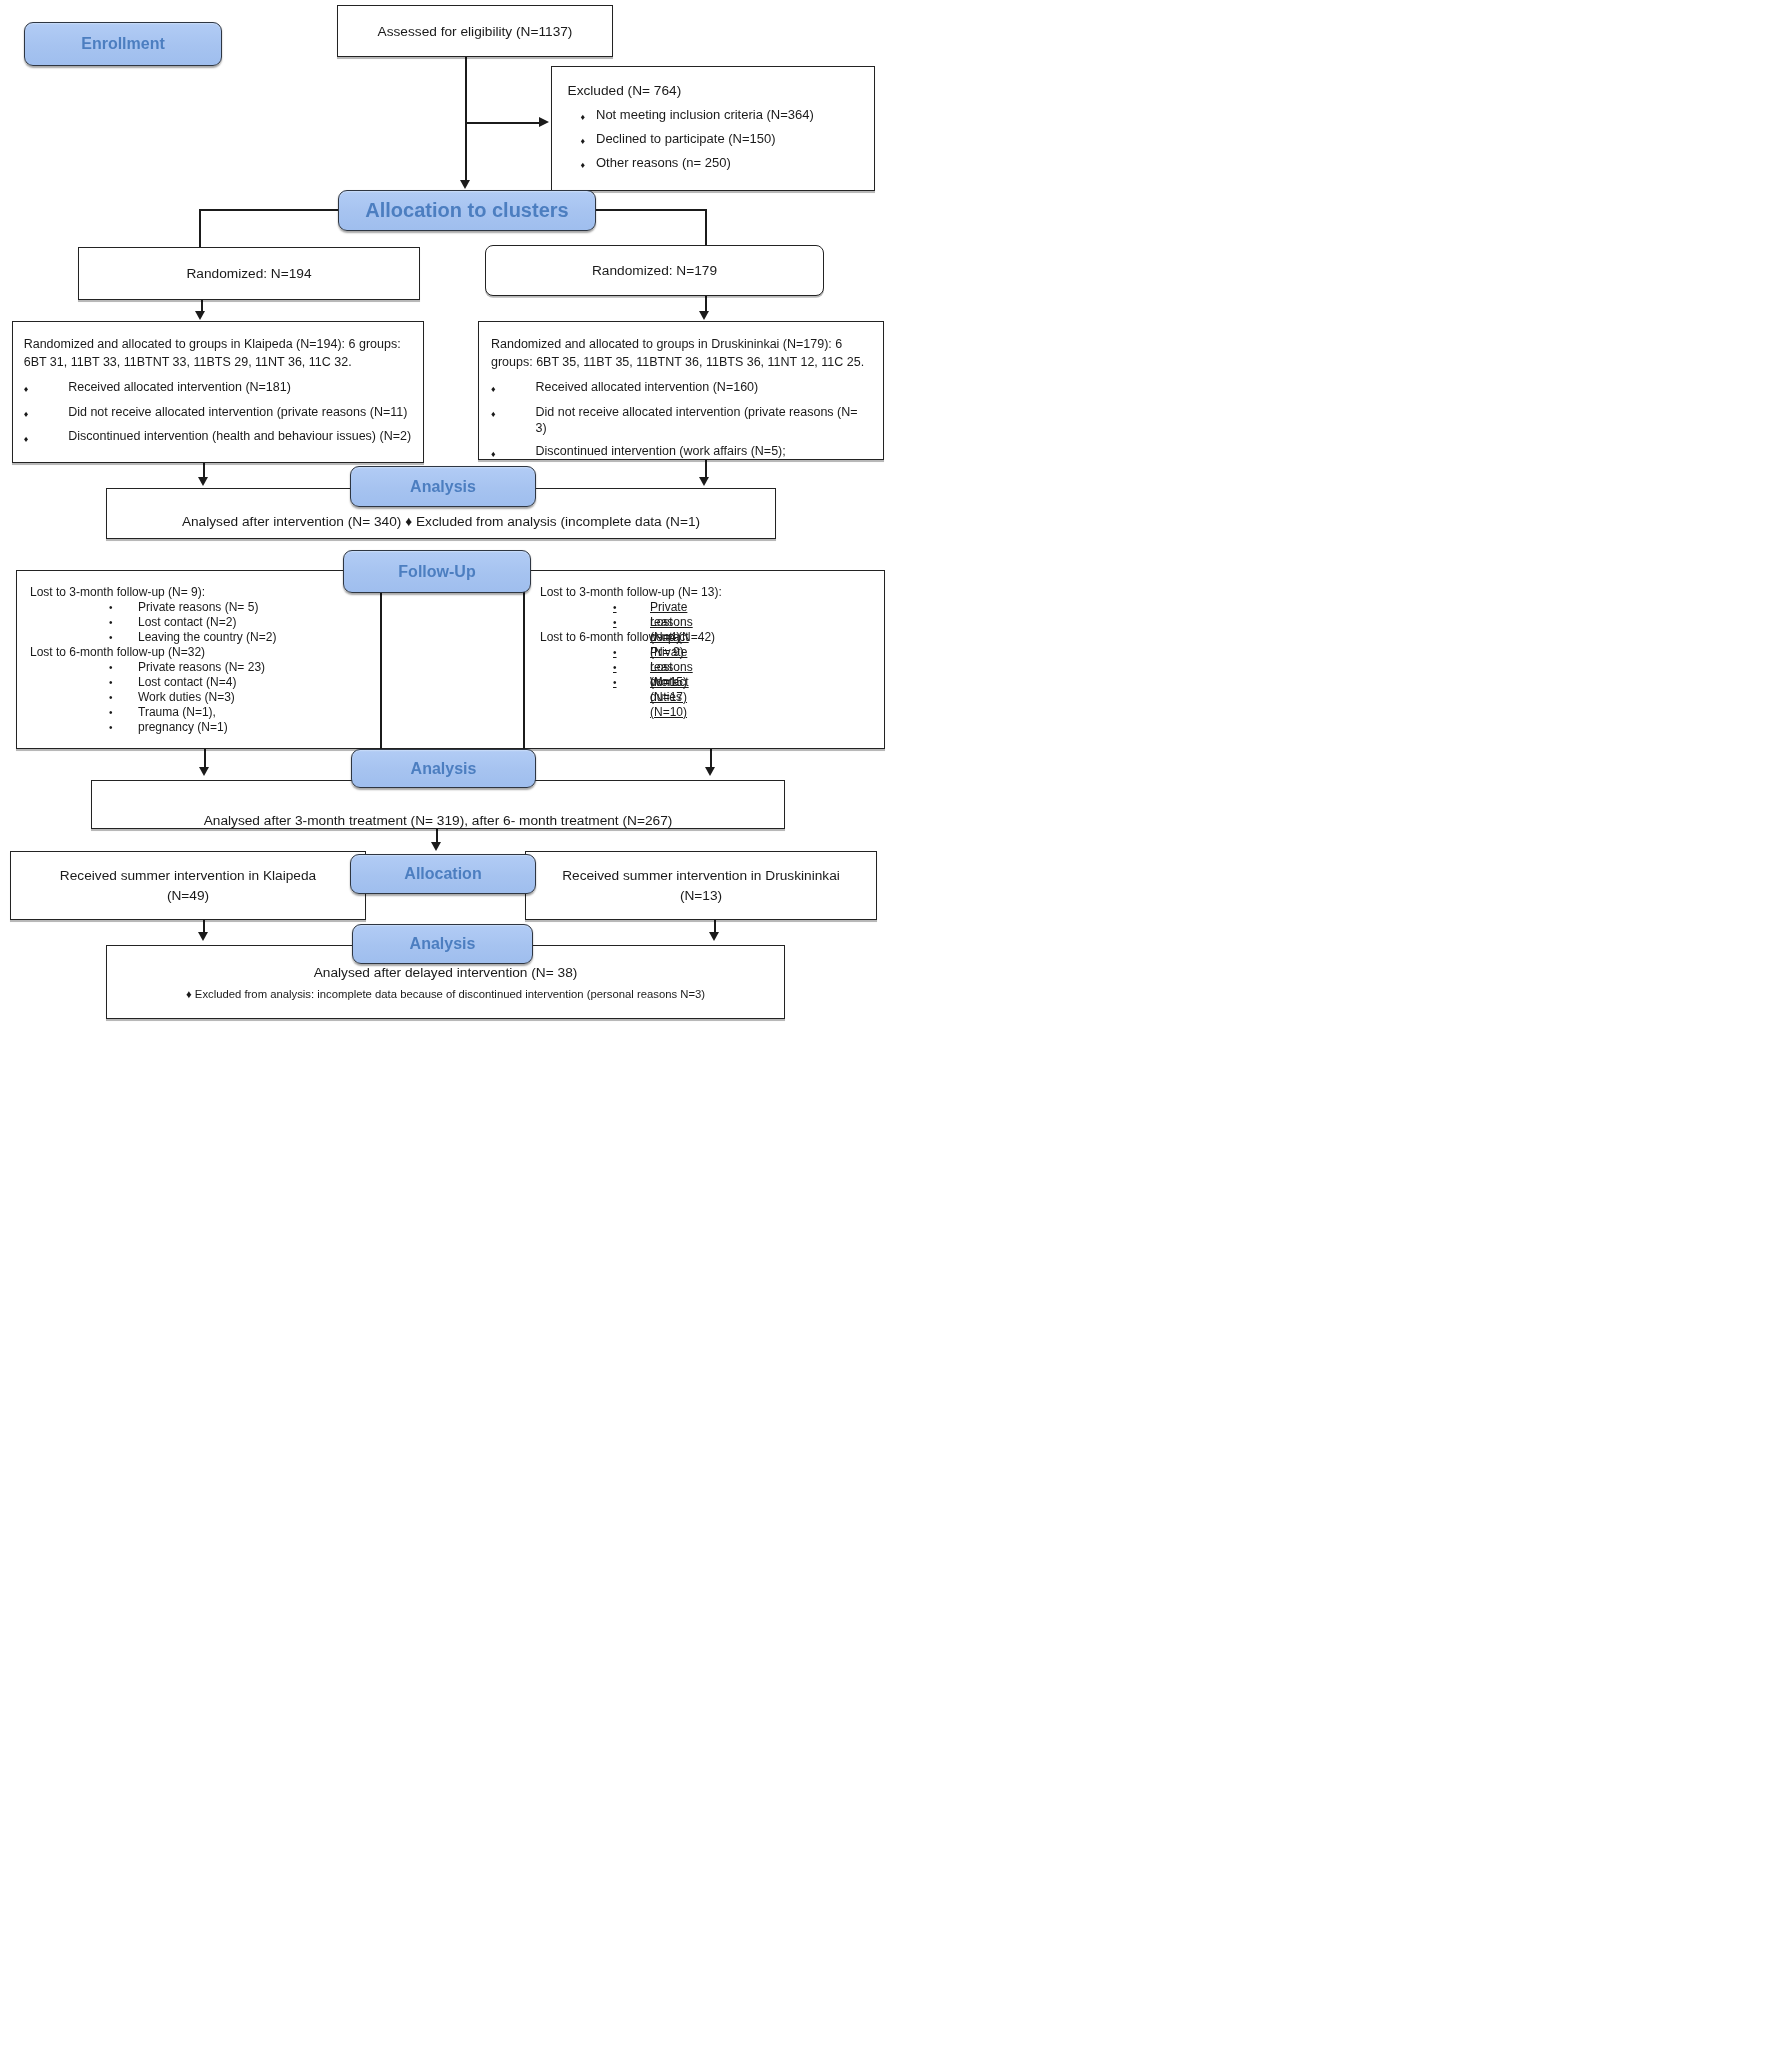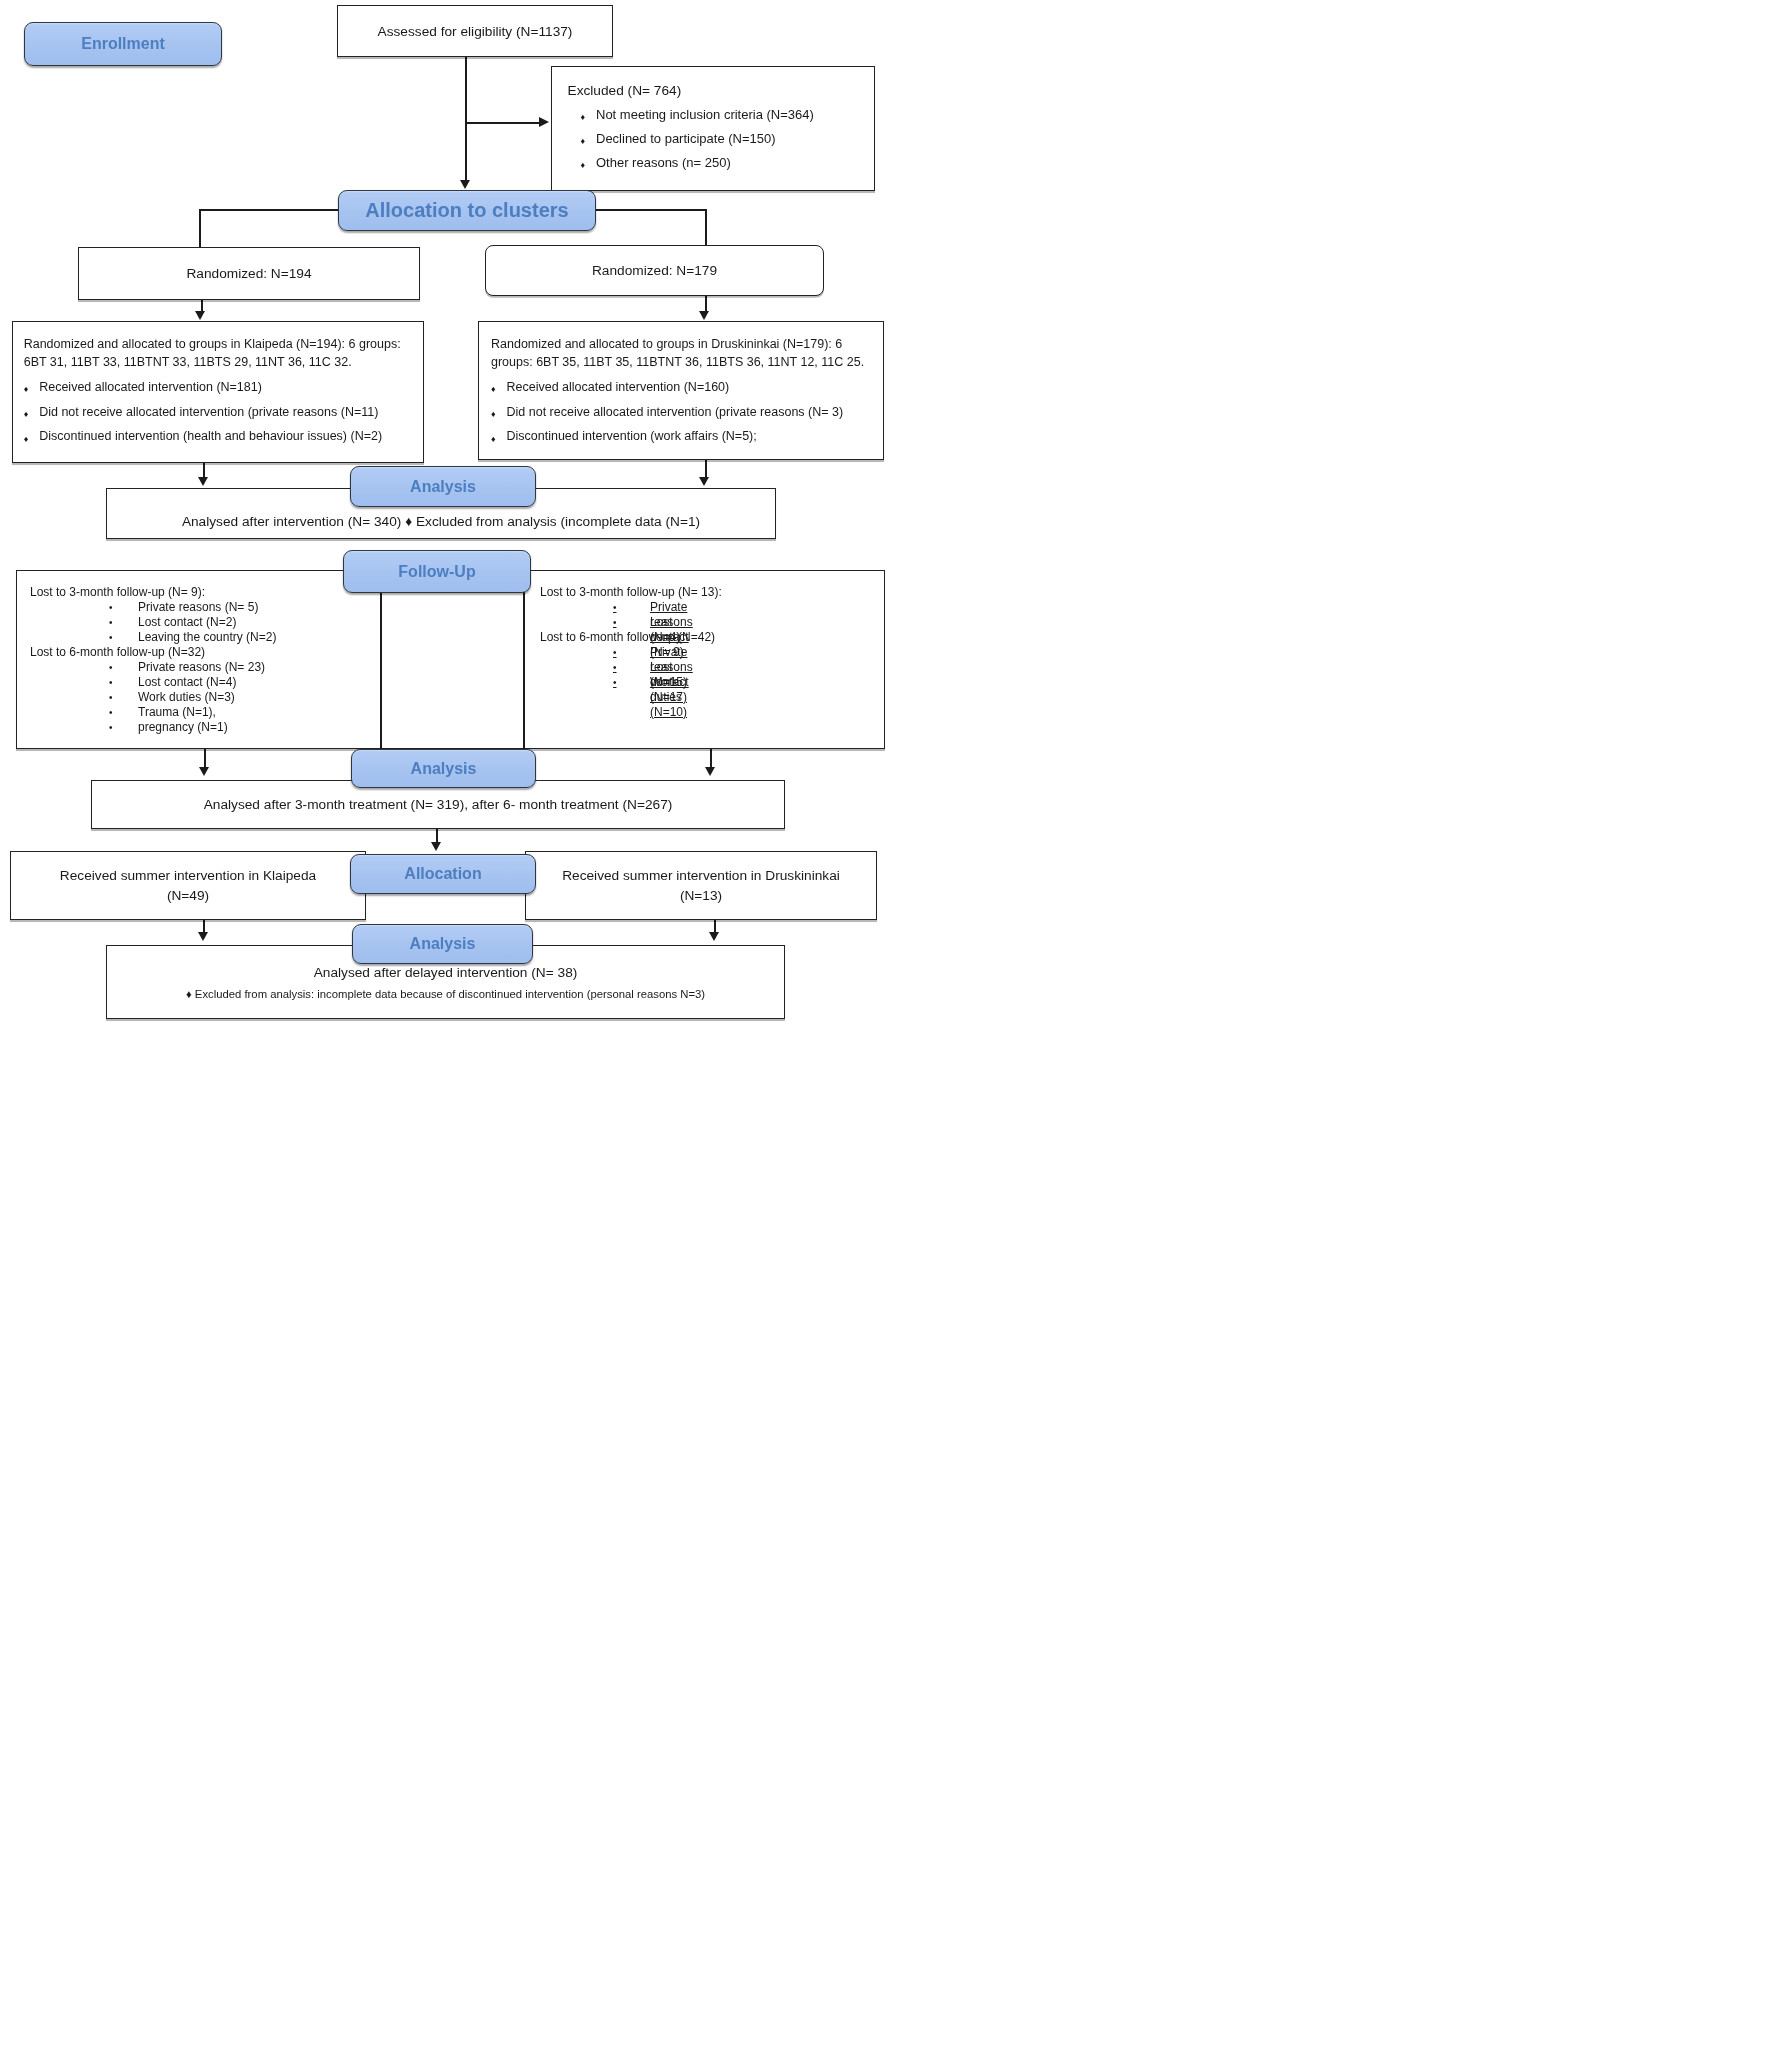--- a/index.html
+++ b/index.html
@@ -25,21 +25,21 @@
   .ah-down{position:absolute;width:0;height:0;border-left:5.4px solid transparent;
            border-right:5.4px solid transparent;border-top:9.6px solid #1b1b1b;z-index:4;}
   .ah-right{position:absolute;width:0;height:0;border-top:5.4px solid transparent;
             border-bottom:5.4px solid transparent;border-left:10px solid #1b1b1b;z-index:4;}
 
   
   .dia-line{display:flex;align-items:flex-start;margin-top:7.8px;}
   .dia-line .dia-bullet{flex:0 0 auto;width:15.5px;text-align:left;}
   .dia-line .dia-bullet::before{content:"\2666";font-size:9px;position:relative;top:1.2px;}
   .excluded-list .dia-line{margin-top:9px;padding-left:13px;font-size:13px;}
-  .alloc-list .dia-line{font-size:12.5px;line-height:16px;}
+  .alloc-list .dia-line{font-size:12.5px;line-height:16px;gap:29px;}
 
   .excluded-title{font-size:13.7px;}
   .para{font-size:12.5px;line-height:18px;}
 
   
   .fu-block{position:absolute;z-index:3;}
   .fu-line{display:flex;align-items:baseline;font-size:12px;line-height:15px;height:15px;}
   .fu-line .fu-bullet{display:none;}
   .fu-line.bullet .fu-bullet{display:inline-block;flex:0 0 auto;width:29px;text-align:left;}
   .fu-line.bullet .fu-bullet::before{content:"\2022";font-size:10px;}
@@ -266,21 +266,21 @@
 
   <div class="pill" style="left:351px;top:749px;width:183px;height:37px;font-size:16px;">
     <span class="t">Analysis</span>
   </div>
 
   <div class="vline" style="left:204px;top:748px;height:20px;"></div>
   <div class="ah-down" style="left:199px;top:767px;"></div>
   <div class="vline" style="left:710px;top:748px;height:20px;"></div>
   <div class="ah-down" style="left:705px;top:767px;"></div>
 
-  <div class="wbox center-box box-text" style="left:91px;top:780px;width:692px;height:47px;">
+  <div class="wbox center-box box-text" style="left:91px;top:780px;width:692px;height:47px;align-items:flex-end;">
     <span>Analysed after 3-month treatment (N= 319), after 6- month treatment (N=267)</span>
   </div>
 
   <div class="vline" style="left:436px;top:827px;height:16px;"></div>
   <div class="ah-down" style="left:431px;top:842px;"></div>
 
   <div class="wbox two-line box-text" style="left:10px;top:851px;width:354px;height:67px;">
     <span>Received summer intervention in Klaipeda</span>
     <span>(N=49)</span>
   </div>

